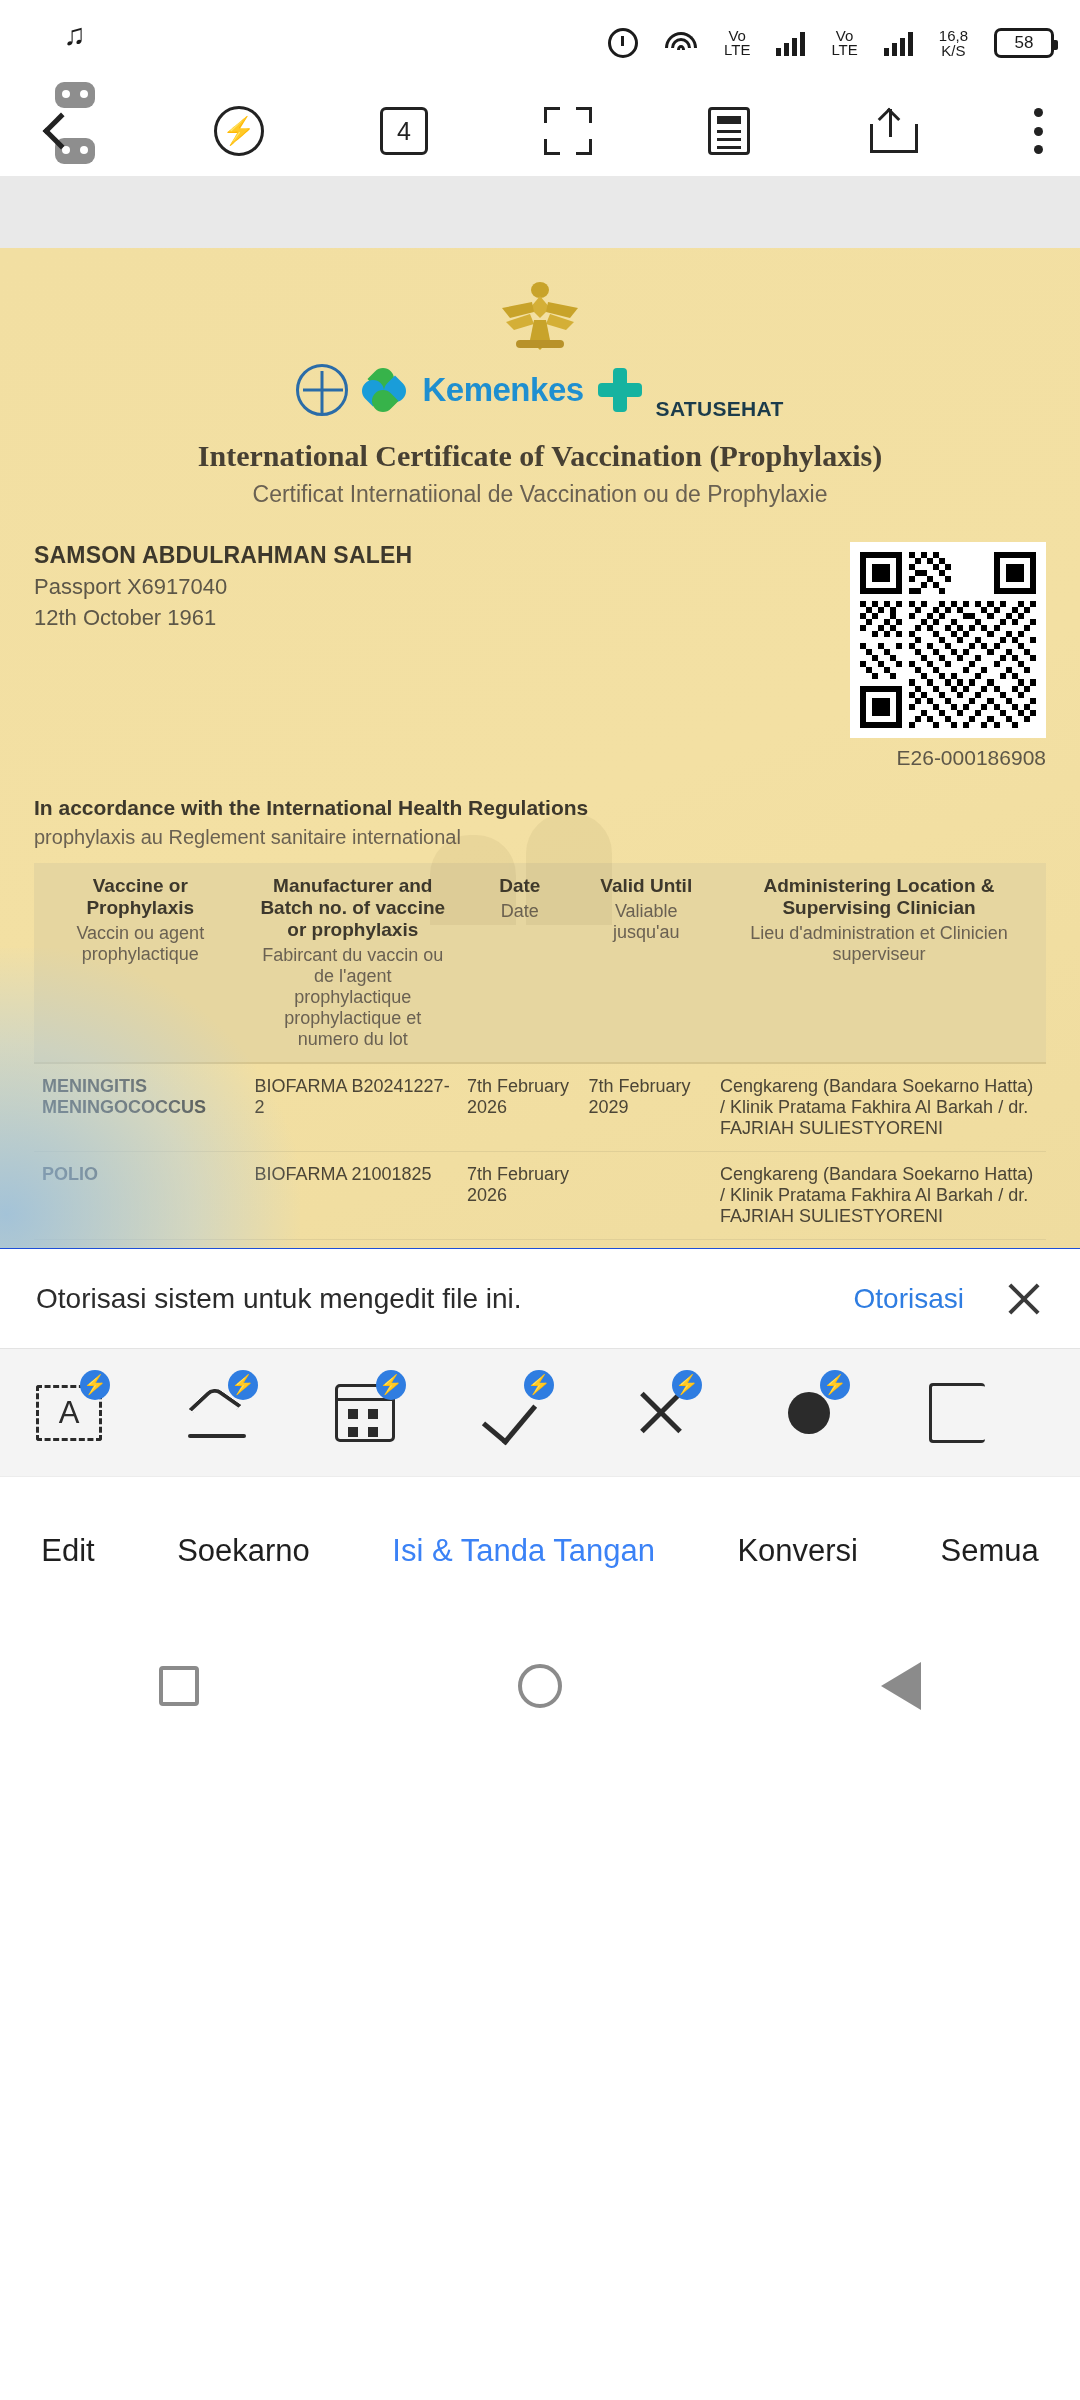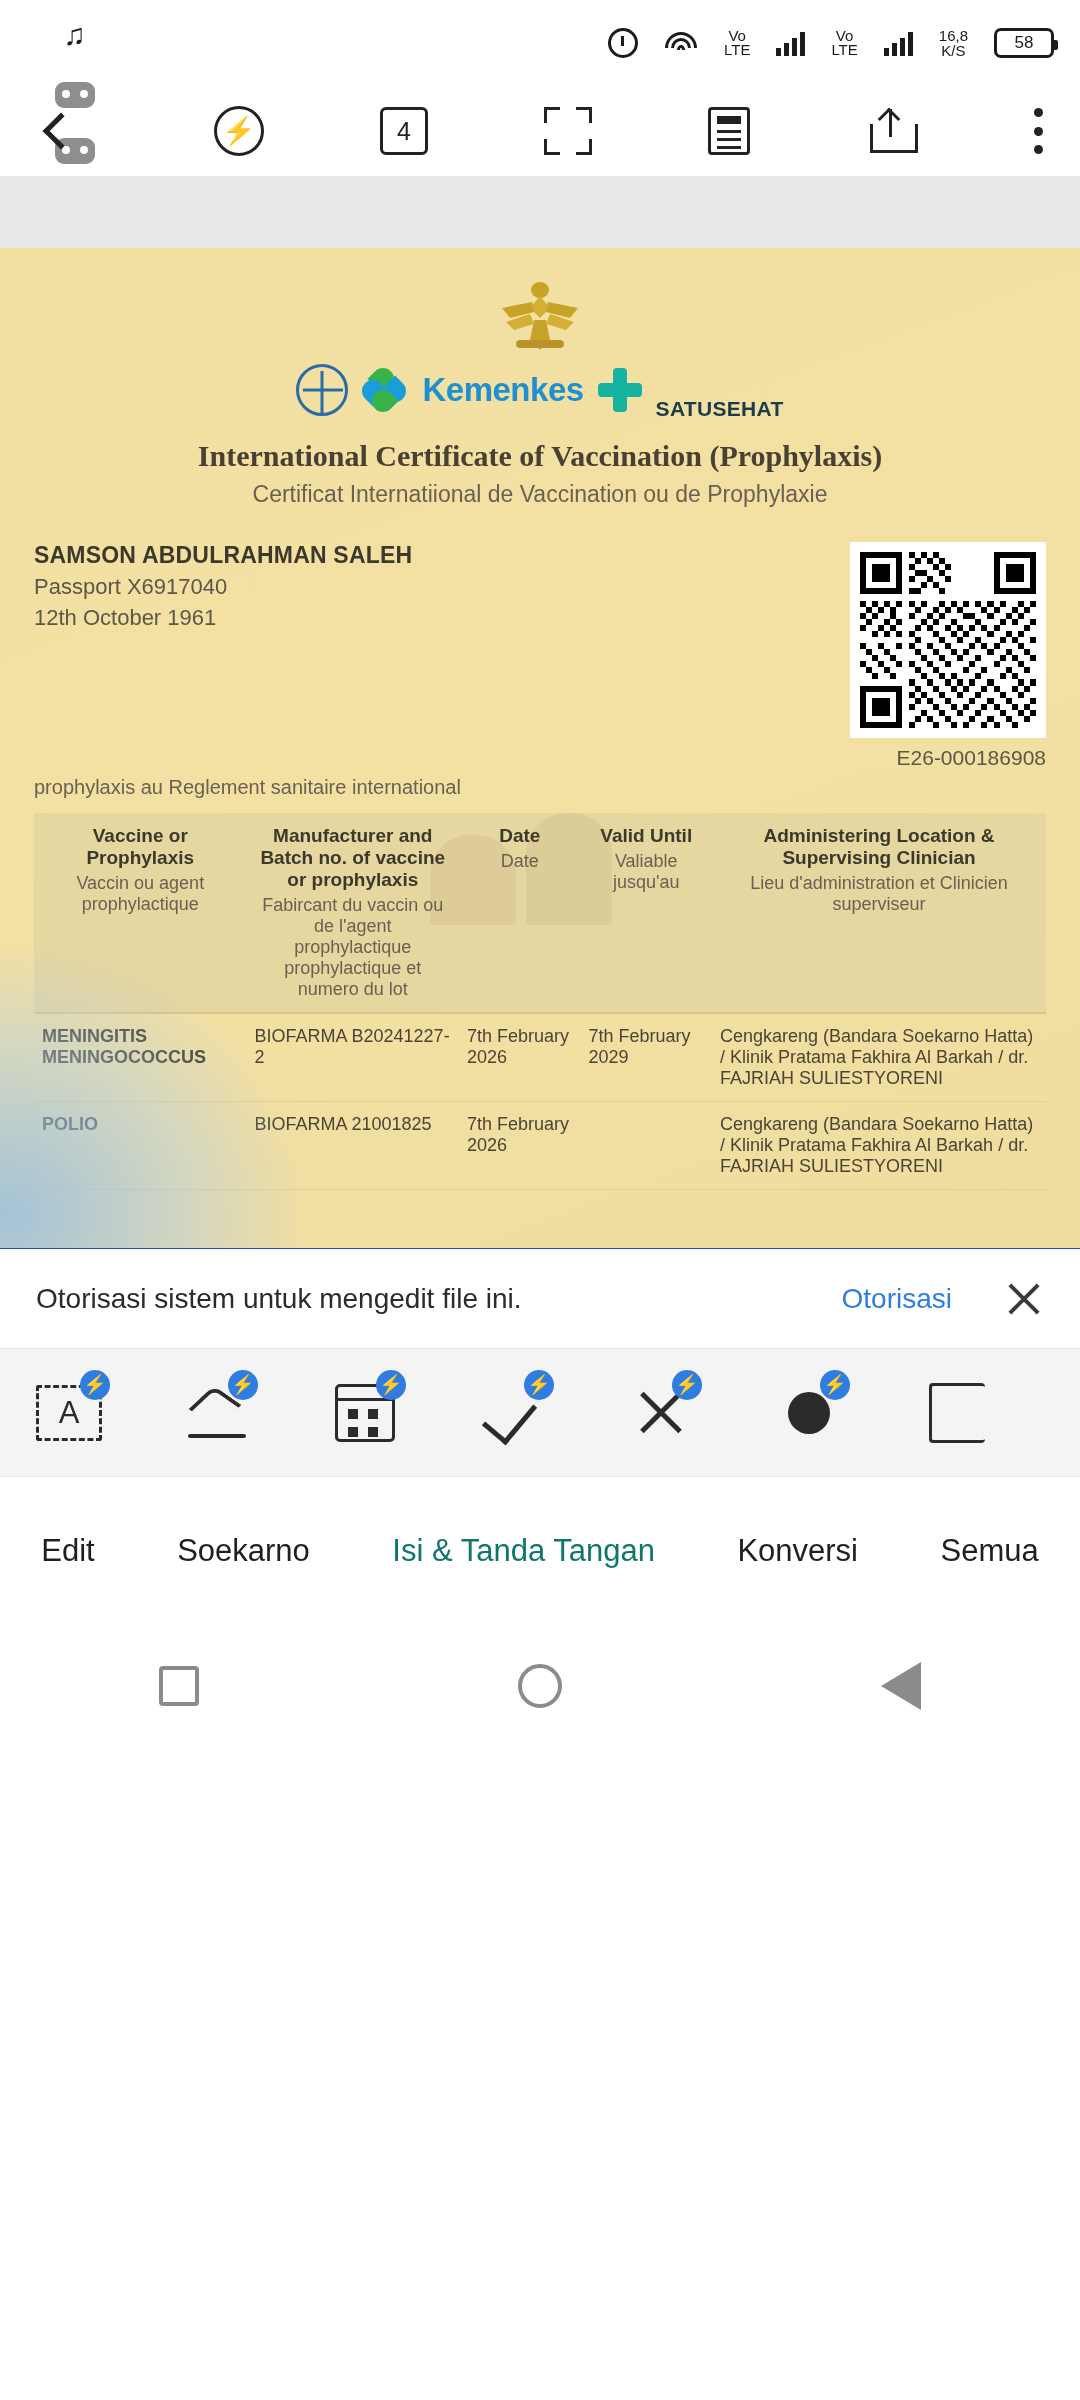--- a/index.html
+++ b/index.html
@@ -200,21 +200,21 @@
     border-bottom: 1px solid #e0cf97;
   }
   .tbl1 td.b { font-weight: bold; color: #3d382c; }
 
   
   .authbar {
     height: 100px; background: #fff; display:flex; align-items:center;
     padding: 0 36px; justify-content: space-between; border-top: 1px solid #1d4ed8;
   }
   .auth-text { font-size: 28px; color: #2b2b2b; }
-  .auth-actions { display:flex; align-items:center; gap: 52px; }
+  .auth-actions { display:flex; align-items:center; gap: 40px; }
   .auth-link { font-size: 28px; color: #2f7de1; }
   .auth-close { width: 40px; height: 40px; position: relative; }
   .auth-close::before, .auth-close::after {
     content:""; position:absolute; left: 0; top: 18px; width: 40px; height: 4px; background: #3a3a3a;
   }
   .auth-close::before { transform: rotate(45deg); }
   .auth-close::after { transform: rotate(-45deg); }
 
   
   .toolstrip {
@@ -258,21 +258,21 @@
   .ic-x::after { transform: rotate(-45deg); }
   .ic-circle { width: 42px; height: 42px; border-radius: 50%; background: #2b2b2b; }
   .ic-square-out { width: 56px; height: 60px; border: 3px solid #2b2b2b; border-radius: 4px; border-right: none; }
 
   
   .tabs {
     height: 150px; background:#fff; display:flex; align-items:center; justify-content:space-around;
     border-top: 1px solid #ececec;
   }
   .tab { font-size: 31px; color: #1f1f1f; text-align:center; line-height: 1.25; }
-  .tab.active { color: #0f766e; }
+  .tab.active { color: #3b82f6; }
 
   
   .navbar {
     height: 120px; background:#fff; display:flex; align-items:center; justify-content:space-around;
   }
   .nav-square { width: 40px; height: 40px; border: 4px solid #8b8b8b; border-radius: 4px; }
   .nav-circle { width: 44px; height: 44px; border: 4px solid #8b8b8b; border-radius: 50%; }
   .nav-tri { width: 0; height: 0; border-top: 24px solid transparent; border-bottom: 24px solid transparent; border-right: 40px solid #8b8b8b; }
 </style>
 </head>
@@ -623,20 +623,21 @@
                 <rect x="20" y="28" width="1" height="1"></rect>
                 <rect x="22" y="28" width="1" height="1"></rect>
                 <rect x="25" y="28" width="1" height="1"></rect>
             </g>
           </svg>
         </div>
         <div class="qr-code-text">E26-000186908</div>
       </div>
     </div>
 
+    <div class="ihr-title">In accordance with the International Health Regulations</div>
     <div class="ihr-sub">prophylaxis au Reglement sanitaire international</div>
 
     <table class="tbl1">
       <thead>
         <tr>
           <th style="width:21%">
             <span>Vaccine or Prophylaxis</span>
             <span class="fr">Vaccin ou agent prophylactique</span>
           </th>
           <th style="width:21%">

